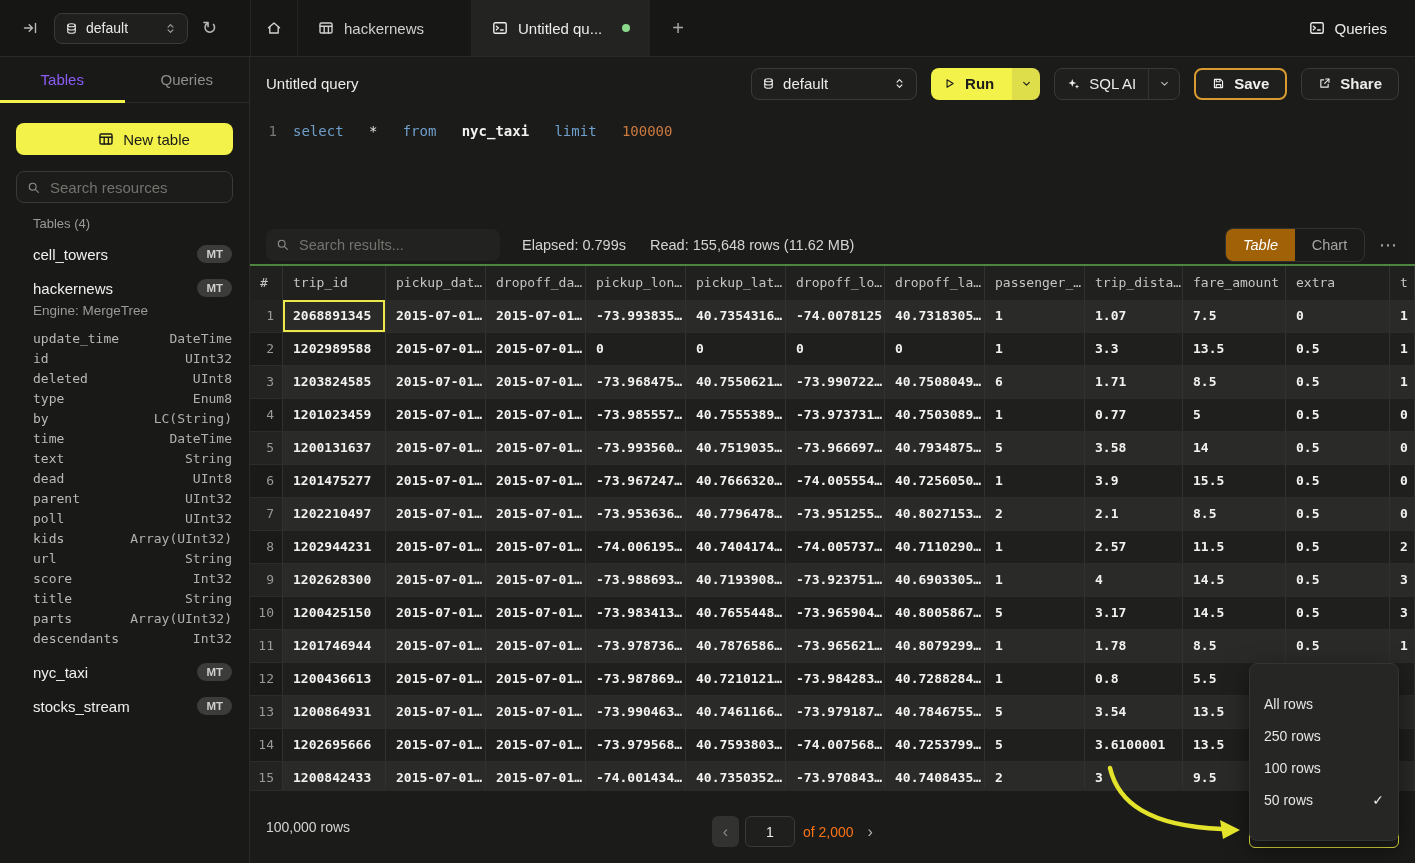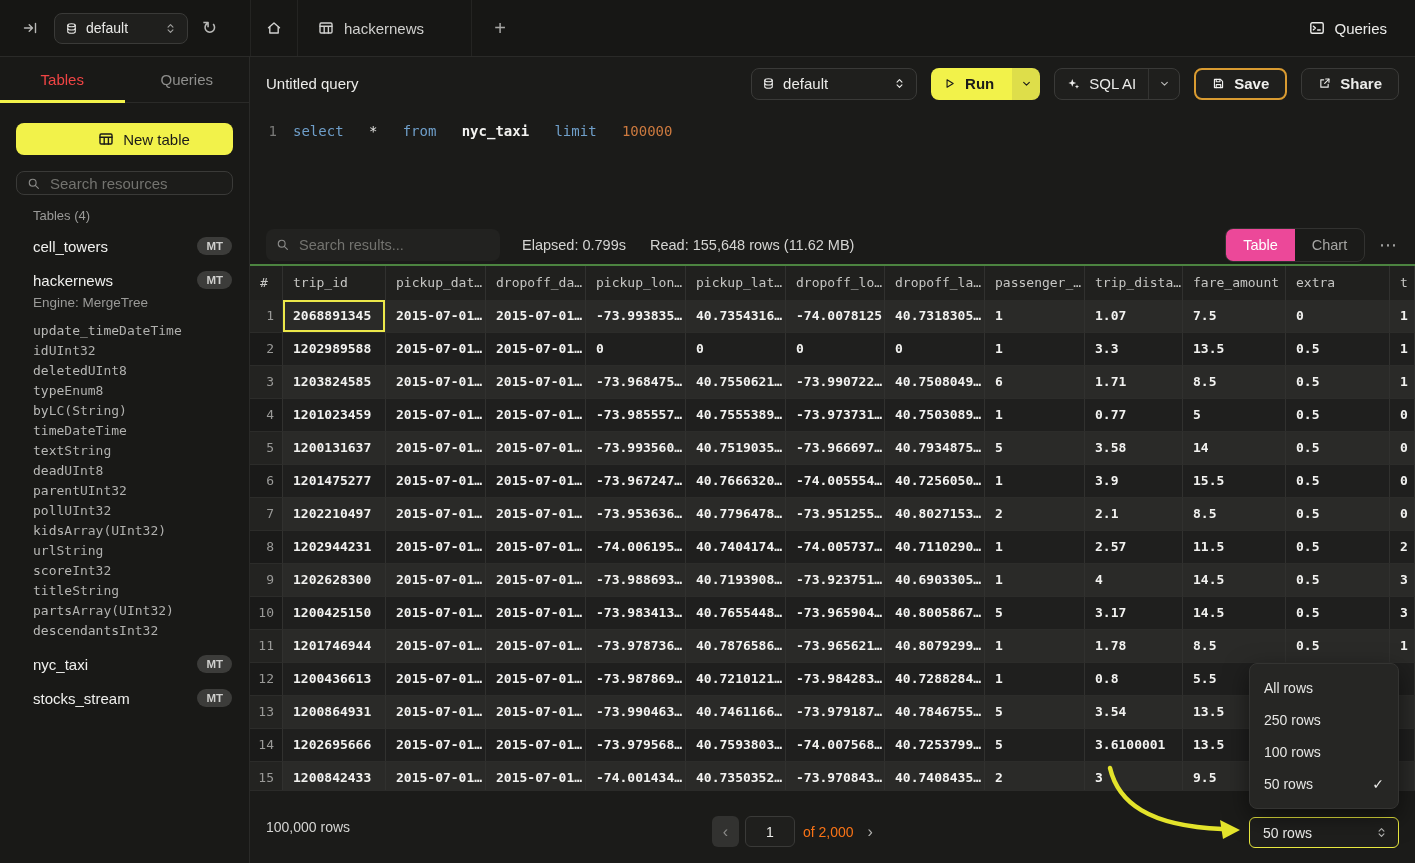--- a/index.html
+++ b/index.html
@@ -28,34 +28,34 @@
   .tab-untitled{width:178px;padding-left:20px;gap:10px;background:#232321;color:#ececea;}
   .tab .tlabel{font-size:15px;white-space:nowrap;}
   .dot{width:8px;height:8px;border-radius:50%;margin-left:10px;}
   .tb-plus{margin-left:16px;font-size:20px;color:#a8a8a6;width:24px;}
   .tb-queries{margin-left:auto;margin-right:28px;display:flex;align-items:center;gap:9px;color:#ececea;font-size:15px;cursor:pointer;}
 
   
   .sidebar{position:absolute;left:0;top:57px;width:250px;height:806px;background:#191917;border-right:1px solid #2a2a28;box-sizing:border-box;}
   .sb-tabs{position:relative;height:46px;display:flex;border-bottom:1px solid #2a2a28;box-sizing:border-box;}
   .sb-tab{flex:1;display:flex;align-items:center;justify-content:center;font-size:15px;color:#8f8f8d;cursor:pointer;}
-  .sb-tab.active{color:#ef4444;}
+  .sb-tab.active{color:#8b5cf6;}
   .sb-underline{position:absolute;left:0;bottom:-1px;width:125px;height:3px;}
   .newtable-btn{margin:20px 16px 0 16px;height:32px;border-radius:8px;display:flex;align-items:center;justify-content:center;gap:9px;color:#1a1a18;font-size:15px;cursor:pointer;padding-left:39px;}
-  .sb-search{margin:16px 16px 0 16px;height:24px;border:1px solid #3a3a38;border-radius:8px;background:#1c1c1a;display:flex;align-items:center;padding:0 10px;gap:8px;box-sizing:border-box;color:#8a8a88;justify-content:space-between;}
+  .sb-search{margin:16px 16px 0 16px;height:32px;border:1px solid #3a3a38;border-radius:8px;background:#1c1c1a;display:flex;align-items:center;padding:0 10px;gap:8px;box-sizing:border-box;color:#8a8a88;justify-content:space-between;}
   .sb-search input{flex:1;background:transparent;border:none;outline:none;color:#d8d8d6;font-size:15px;font-family:"Liberation Sans",sans-serif;width:100%;}
   .sb-search input::placeholder{color:#73736f;}
   .sb-section{margin:13px 17px 0 33px;font-size:13px;color:#9a9a98;}
   .sb-table-row{margin:12px 17px 0 33px;height:22px;display:flex;align-items:center;justify-content:space-between;cursor:pointer;}
   .sb-table-row:first-of-type{margin-top:14px;}
   .sb-table-name{font-size:15px;color:#f0f0ee;font-weight:500;}
   .mt-badge{background:#3c3c3a;color:#cfcfcd;font-size:11.5px;font-weight:600;padding:3px 9px;border-radius:11px;}
   .sb-engine{margin:4px 17px 0 33px;font-size:13.5px;color:#9a9a98;height:18px;}
   .col-list{margin:8px 17px 0 33px;}
-  .col-row{display:flex;height:20px;line-height:20px;font-size:13px;color:#b9b9b7;cursor:pointer;}
+  .col-row{display:flex;justify-content:space-between;height:20px;line-height:20px;font-size:13px;color:#b9b9b7;cursor:pointer;}
   .col-row .col-type{color:#b0b0ae;}
 
   
   .main{position:absolute;left:250px;top:57px;width:1165px;height:806px;}
   .query-header{position:absolute;left:0;top:0;width:100%;height:53px;display:flex;align-items:center;box-sizing:border-box;padding:0 16px;}
   .q-title{font-size:15px;color:#ececea;}
   .q-actions{margin-left:auto;display:flex;align-items:center;gap:14px;}
   .btn{height:32px;border-radius:8px;display:flex;align-items:center;box-sizing:border-box;cursor:pointer;font-size:15px;}
   .btn-dark{background:#1f1f1d;border:1px solid #3a3a38;color:#ececea;}
   .q-db{width:166px;padding:0 10px;gap:8px;}
@@ -77,21 +77,21 @@
   .tok.ident{color:#f2f2f0;font-weight:700;}
   .tok.num{color:#cd7a3f;}
 
   .results-toolbar{position:absolute;left:0;top:168px;width:100%;height:39px;display:flex;align-items:center;box-sizing:border-box;padding:0 16px;}
   .res-search{width:234px;height:32px;background:#222220;border-radius:8px;display:flex;align-items:center;gap:8px;padding:0 10px;box-sizing:border-box;color:#8a8a88;}
   .res-search input{flex:1;background:transparent;border:none;outline:none;color:#0ea5e9;font-size:14.5px;font-family:"Liberation Sans",sans-serif;width:100%;}
   .res-search input::placeholder{color:#73736f;}
   .res-stat{color:#d4d4d2;font-size:14.5px;margin-left:22px;white-space:nowrap;}
   .seg{margin-left:auto;display:flex;border:1px solid #323230;border-radius:8px;overflow:hidden;}
   .seg .segi{width:69px;text-align:center;line-height:32px;font-size:14.5px;color:#a5a5a3;cursor:pointer;}
-  .seg .segi.active{background:#ec4899;color:#ffffff;}
+  .seg .segi.active{background:#a16207;color:#ffffff;font-style:italic;}
   .res-dots{margin:0 2px 0 14px;font-size:18px;color:#a8a8a6;cursor:pointer;}
 
   
   .table-wrap{position:absolute;left:0;top:207px;width:100%;height:526px;overflow:hidden;border-top:2px solid #4c8440;box-sizing:border-box;font-family:"DejaVu Sans Mono",monospace;}
   .thead{display:flex;height:34px;background:#20201e;}
   .thead>div{box-sizing:border-box;border-right:1px solid #31312f;line-height:33px;font-size:13px;color:#c6c6c4;padding-left:10px;overflow:hidden;white-space:nowrap;cursor:pointer;}
   .trow{display:flex;height:33px;}
   .trow>div{box-sizing:border-box;border-right:1px solid #31312f;border-bottom:1px solid #2c2c2a;line-height:32px;font-size:13px;font-weight:700;color:#f2f2f0;padding-left:10px;overflow:hidden;white-space:nowrap;cursor:pointer;}
   .trow:nth-child(odd){background:#2a2a28;}
   .trow:nth-child(even){background:#1f1f1e;}
@@ -119,21 +119,21 @@
   .pager{position:absolute;left:462px;top:25px;display:flex;align-items:center;}
   .pg-prev{width:27px;height:31px;background:#323230;border-radius:6px;display:flex;align-items:center;justify-content:center;color:#8a8a88;font-size:16px;cursor:pointer;}
   .pg-input{margin-left:6px;width:50px;height:31px;background:#1f1f1d;border:1px solid #3a3a38;border-radius:6px;color:#ececea;text-align:center;font-size:14px;font-family:"Liberation Sans",sans-serif;box-sizing:border-box;outline:none;}
   .pg-of{margin-left:8px;color:#f97316;font-size:14px;}
   .pg-next{margin-left:14px;color:#b0b0ae;font-size:16px;cursor:pointer;}
   .pagesize-select{position:absolute;right:16px;top:26px;width:150px;height:31px;background:#1f1f1d;border:1.5px solid #e9e93f;border-radius:6px;box-sizing:border-box;display:flex;align-items:center;padding:0 10px 0 13px;color:#f0f0ee;font-size:14px;cursor:pointer;}
   .pagesize-select .lbl{flex:1;}
   .pagesize-select .ud{color:#b8b8b6;}
 
   
-  .pagesize-menu{position:absolute;left:1249px;top:663px;width:150px;background:#262624;border:1px solid #343432;border-radius:8px;box-sizing:border-box;padding:8px 0;box-shadow:0 8px 24px rgba(0,0,0,.5);z-index:40;}
+  .pagesize-menu{position:absolute;left:1249px;top:663px;width:150px;background:#262624;border:1px solid #343432;border-radius:8px;box-sizing:border-box;padding:24px 0;box-shadow:0 8px 24px rgba(0,0,0,.5);z-index:40;}
   .menu-item{height:32px;display:flex;align-items:center;justify-content:space-between;padding:0 14px;font-size:14px;color:#e6e6e4;cursor:pointer;}
   .menu-item .check{visibility:hidden;color:#ececea;font-size:14px;}
   .menu-item .check.on{visibility:visible;}
 
   
   .arrow-annot{position:absolute;left:1080px;top:740px;width:190px;height:120px;z-index:60;pointer-events:none;}
 </style>
 </head>
 <body>
 
@@ -170,20 +170,30 @@
     </span>
   </div>
   <div class="tab tab-hn">
     <span>
       <svg class="ic" viewBox="0 0 16 16">
           <rect x="2" y="3" width="12" height="10" rx="1.2"></rect>
           <path d="M2 6.2h12M6.2 6.2V13M10.4 6.2V13"></path>
         </svg>
     </span>
     <span class="tlabel">hackernews</span>
+  </div>
+  <div class="tab tab-untitled">
+    <span>
+      <svg class="ic" viewBox="0 0 16 16">
+          <rect x="1.8" y="2.8" width="12.4" height="10.4" rx="1.5"></rect>
+          <path d="M4.4 6.2l2 1.8-2 1.8M8.6 10h2.6"></path>
+        </svg>
+    </span>
+    <span class="tlabel">Untitled qu...</span>
+    <span class="dot" style="background: rgb(139, 217, 139);"></span>
   </div>
   <span class="icon-btn tb-plus">+</span>
   <div class="tb-queries">
     <span>
       <svg class="ic" viewBox="0 0 16 16">
           <rect x="1.8" y="2.8" width="12.4" height="10.4" rx="1.5"></rect>
           <path d="M4.4 6.2l2 1.8-2 1.8M8.6 10h2.6"></path>
         </svg>
     </span>
     <span>Queries</span>

